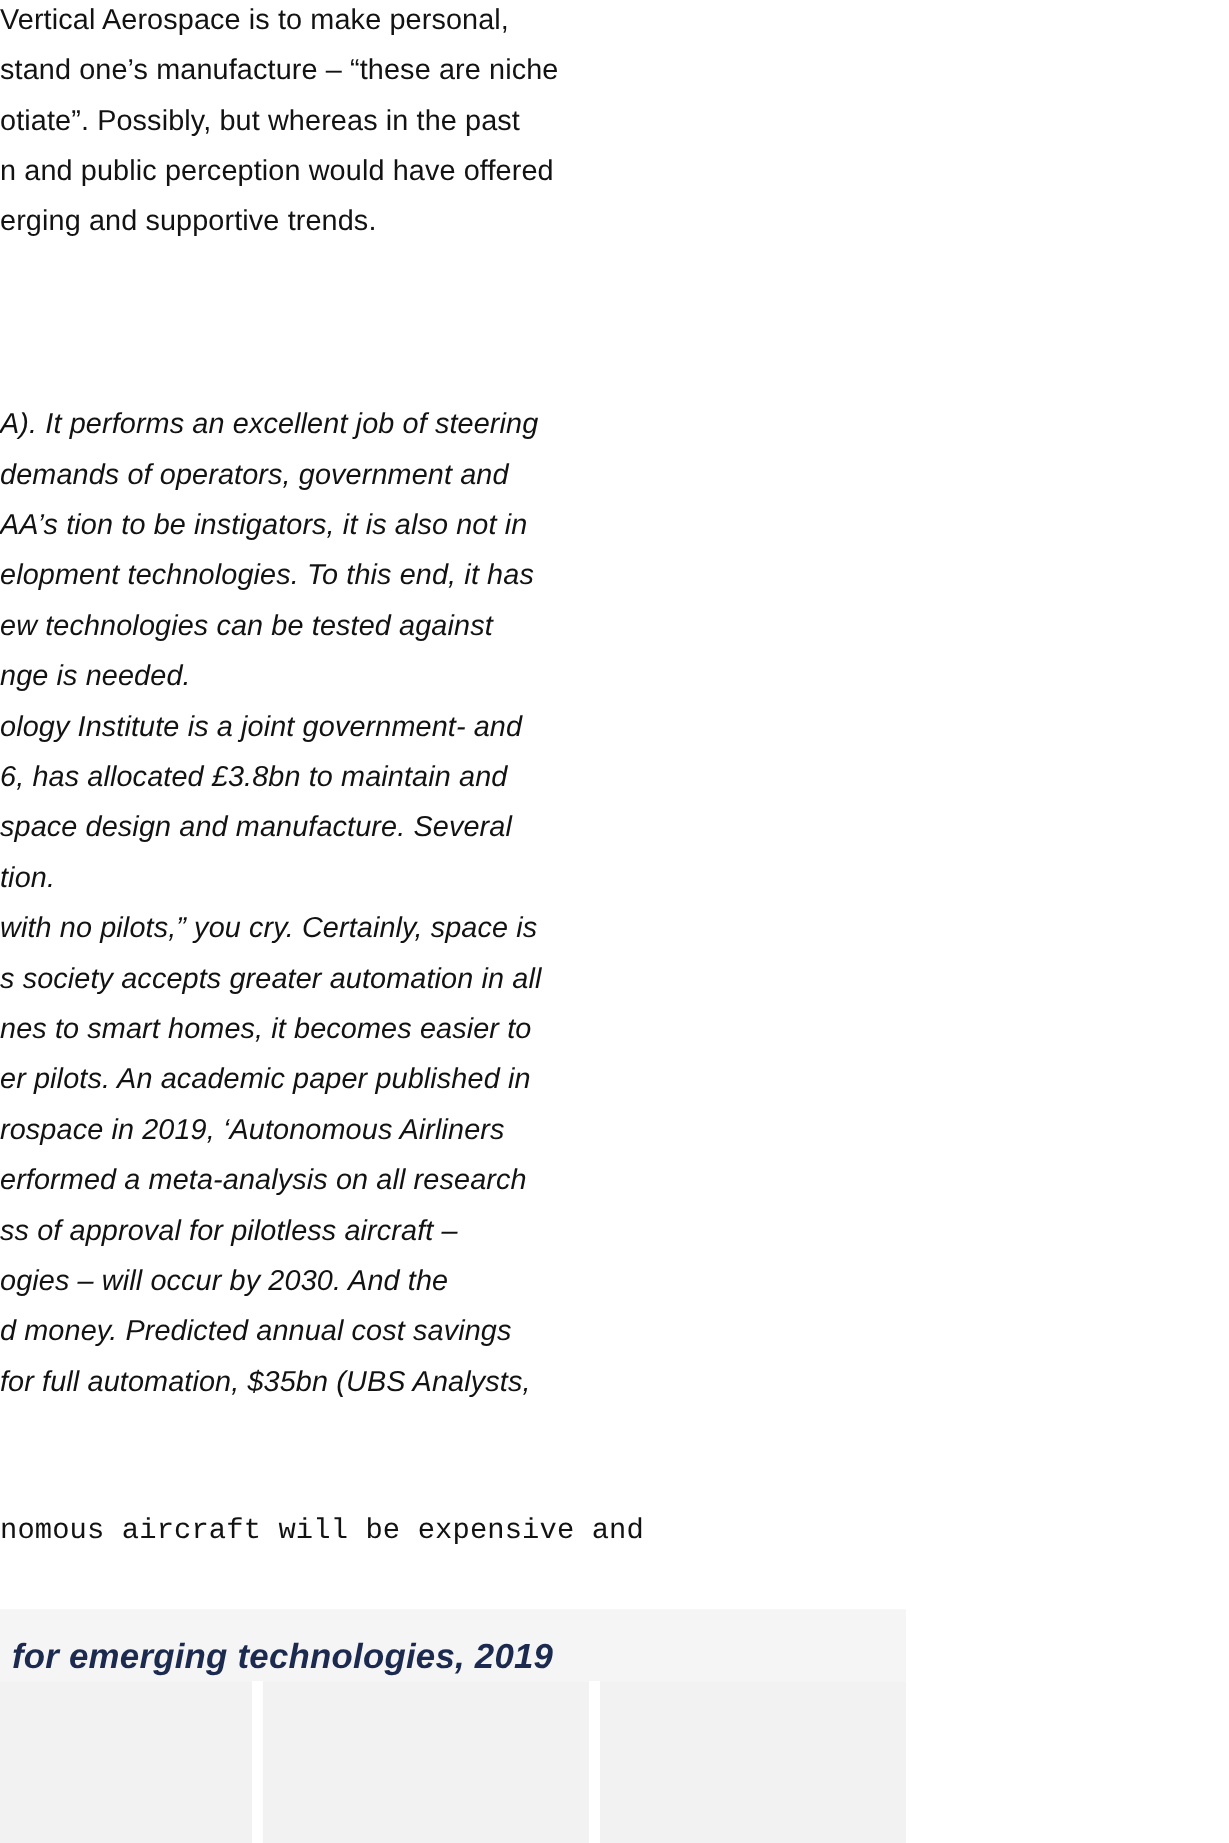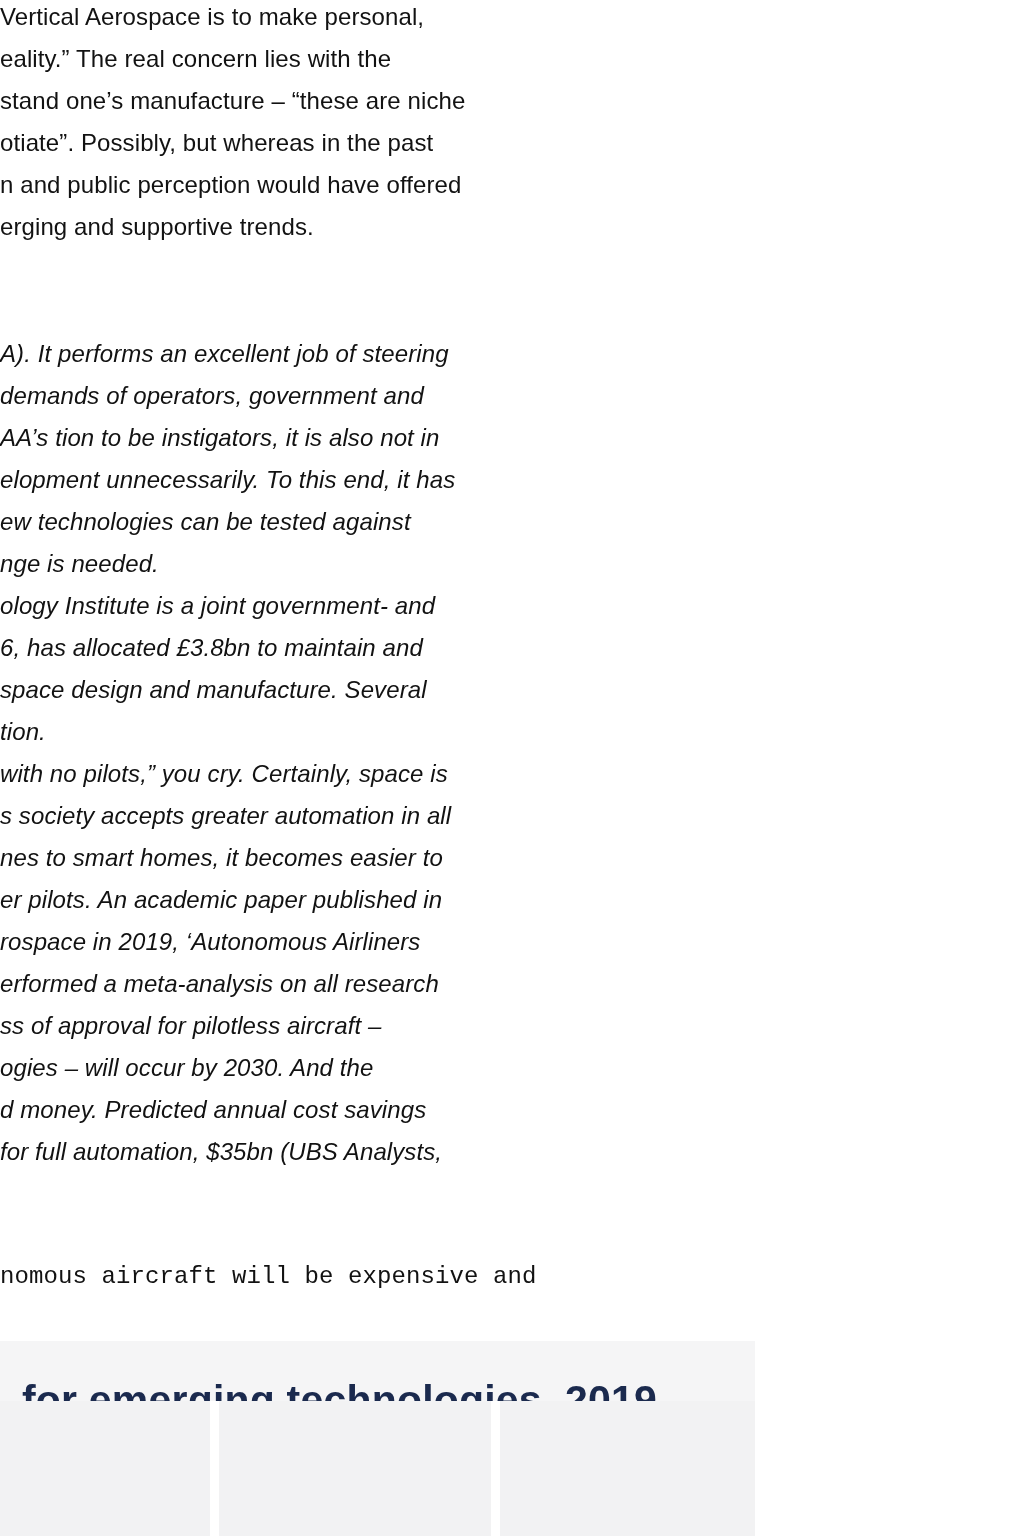--- a/index.html
+++ b/index.html
@@ -33,27 +33,28 @@
 
   .figure-panel {
     position: absolute;
     left: 0;
     top: 1341px;
     width: 755px;
     height: 195px;
     background: var(--panel-bg, #f5f5f6);
   }
   .figure-title {
-    margin: 12px;
+    margin: 0;
     padding: 24px 0 0 10px;
-    font-size: 41px;
+    font-size: 29px;
     font-weight: 700;
     letter-spacing: 0.2px;
     color: var(--title-color, #1b2a4e);
     white-space: nowrap;
+    font-style: italic;
   }
   .figure-columns {
     position: absolute;
     left: 0;
     right: 0;
     top: 60px;
     bottom: 0;
     display: flex;
     background: #ffffff;
   }
@@ -70,32 +71,31 @@
     background: #ffffff;
   }
 </style>
 </head>
 <body>
 
 <main>
 
   <div id="para1" class="para">
     <div class="line">Vertical Aerospace is to make personal,</div>
-    <div class="line">eality.” The real concern lies with the</div>
     <div class="line">stand one’s manufacture – “these are niche</div>
     <div class="line">otiate”. Possibly, but whereas in the past</div>
     <div class="line">n and public perception would have offered</div>
     <div class="line">erging and supportive trends.</div>
   </div>
 
   <div id="para2" class="para">
     <div class="line">A). It performs an excellent job of steering</div>
     <div class="line">demands of operators, government and</div>
     <div class="line">AA’s tion to be instigators, it is also not in</div>
-    <div class="line">elopment unnecessarily. To this end, it has</div>
+    <div class="line">elopment technologies. To this end, it has</div>
     <div class="line">ew technologies can be tested against</div>
     <div class="line">nge is needed.</div>
     <div class="line">ology Institute is a joint government- and</div>
     <div class="line">6, has allocated £3.8bn to maintain and</div>
     <div class="line">space design and manufacture. Several</div>
     <div class="line">tion.</div>
     <div class="line">with no pilots,” you cry. Certainly, space is</div>
     <div class="line">s society accepts greater automation in all</div>
     <div class="line">nes to smart homes, it becomes easier to</div>
     <div class="line">er pilots. An academic paper published in</div>

